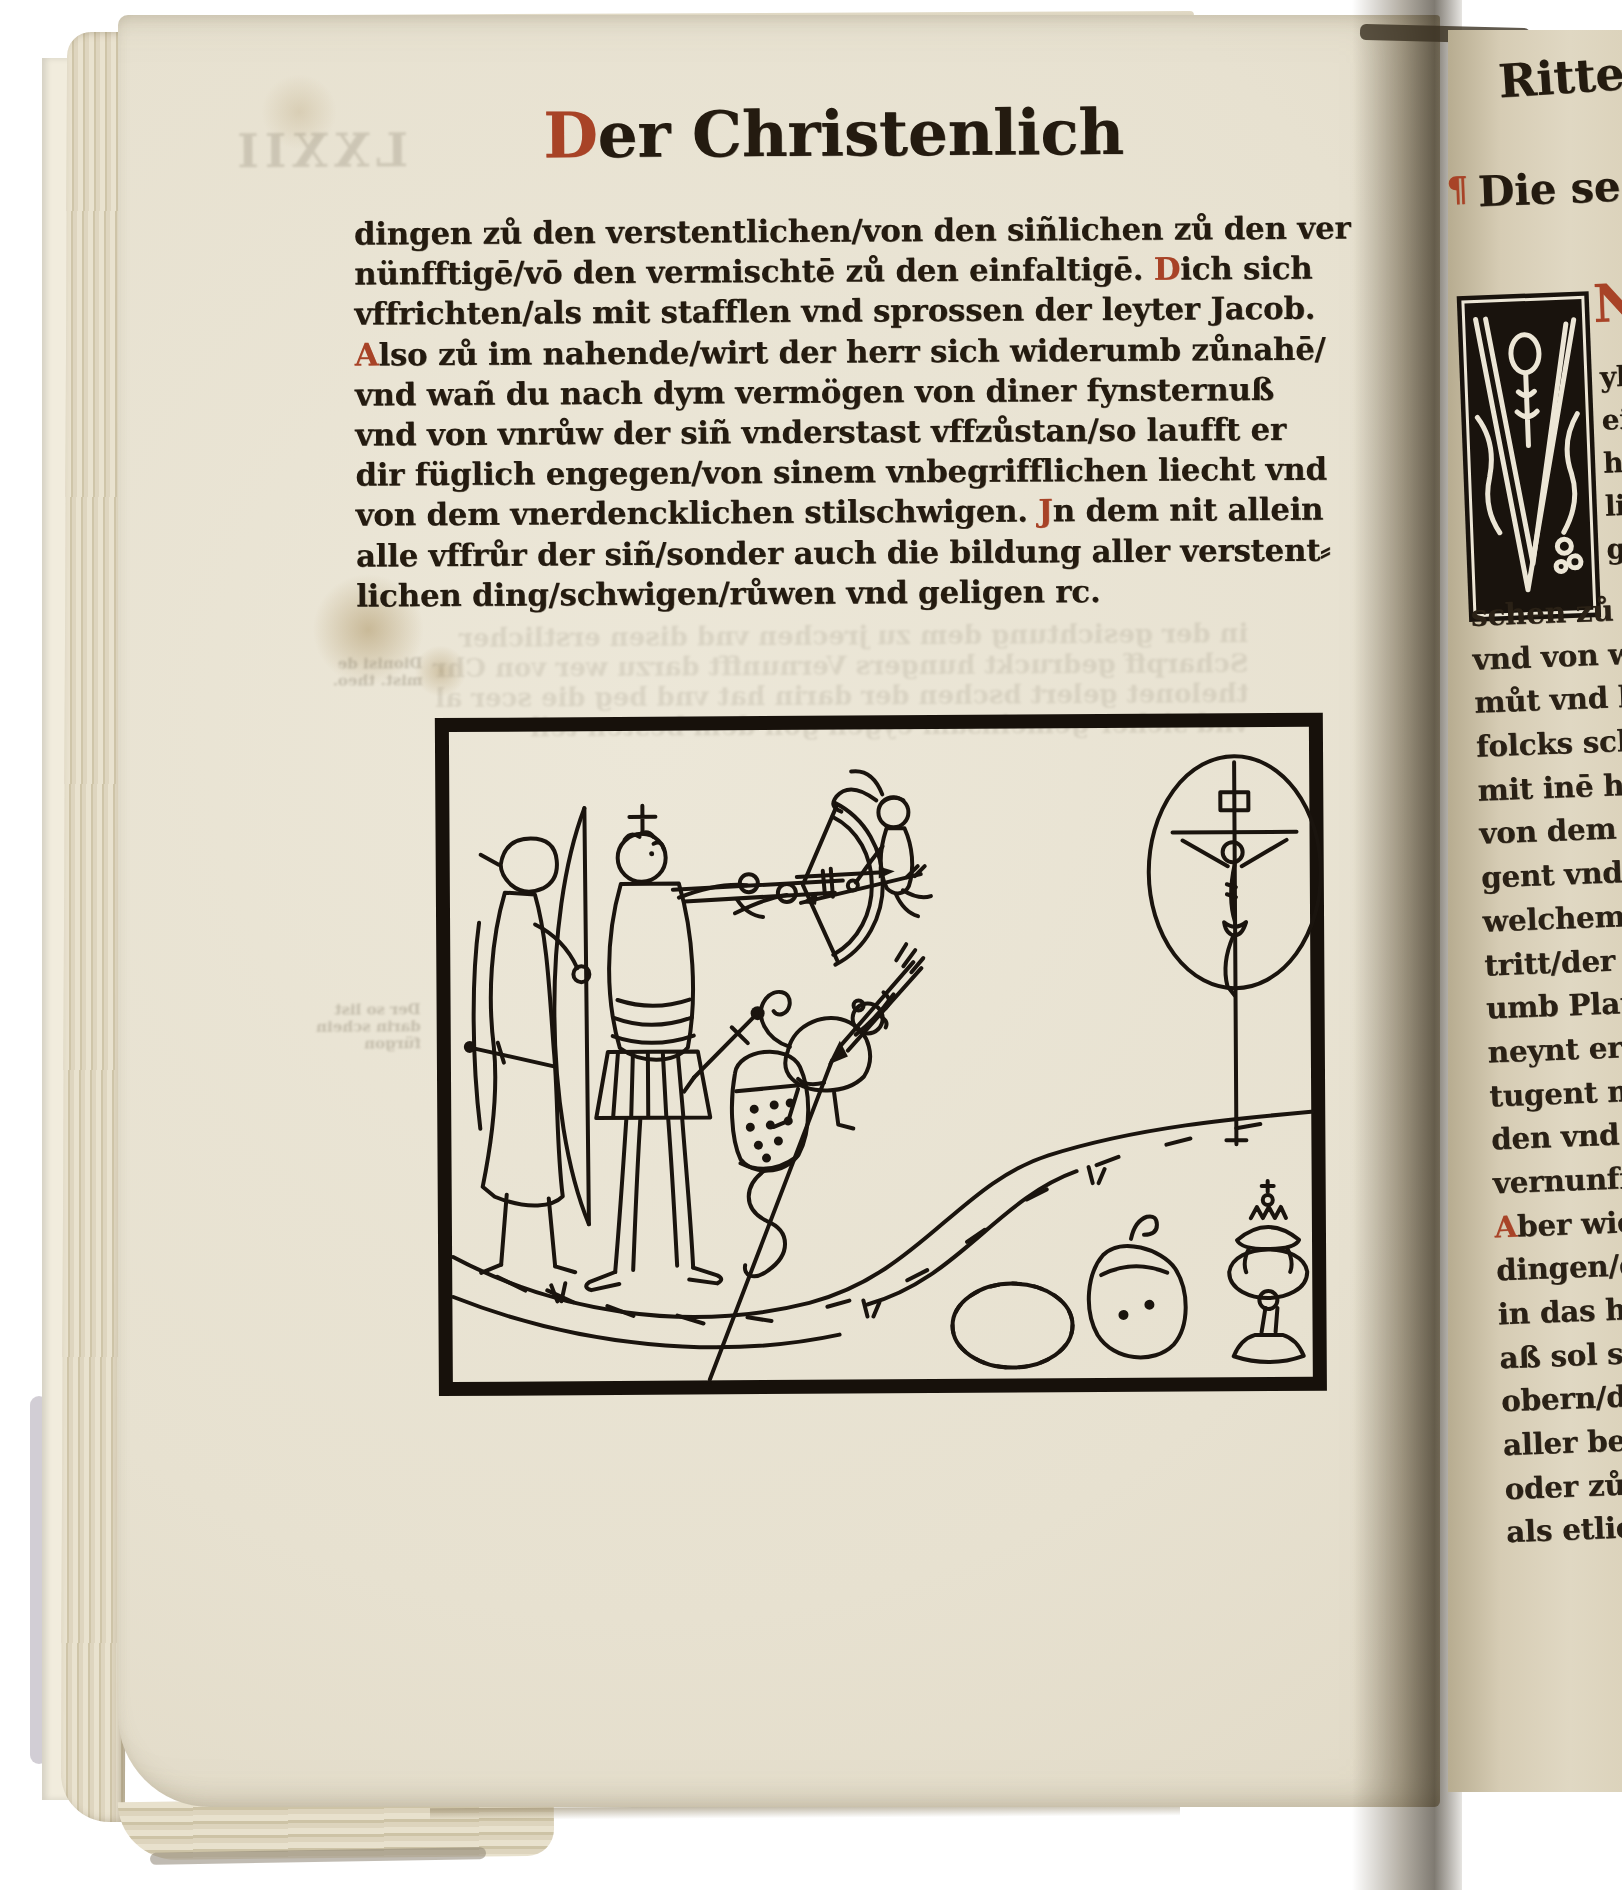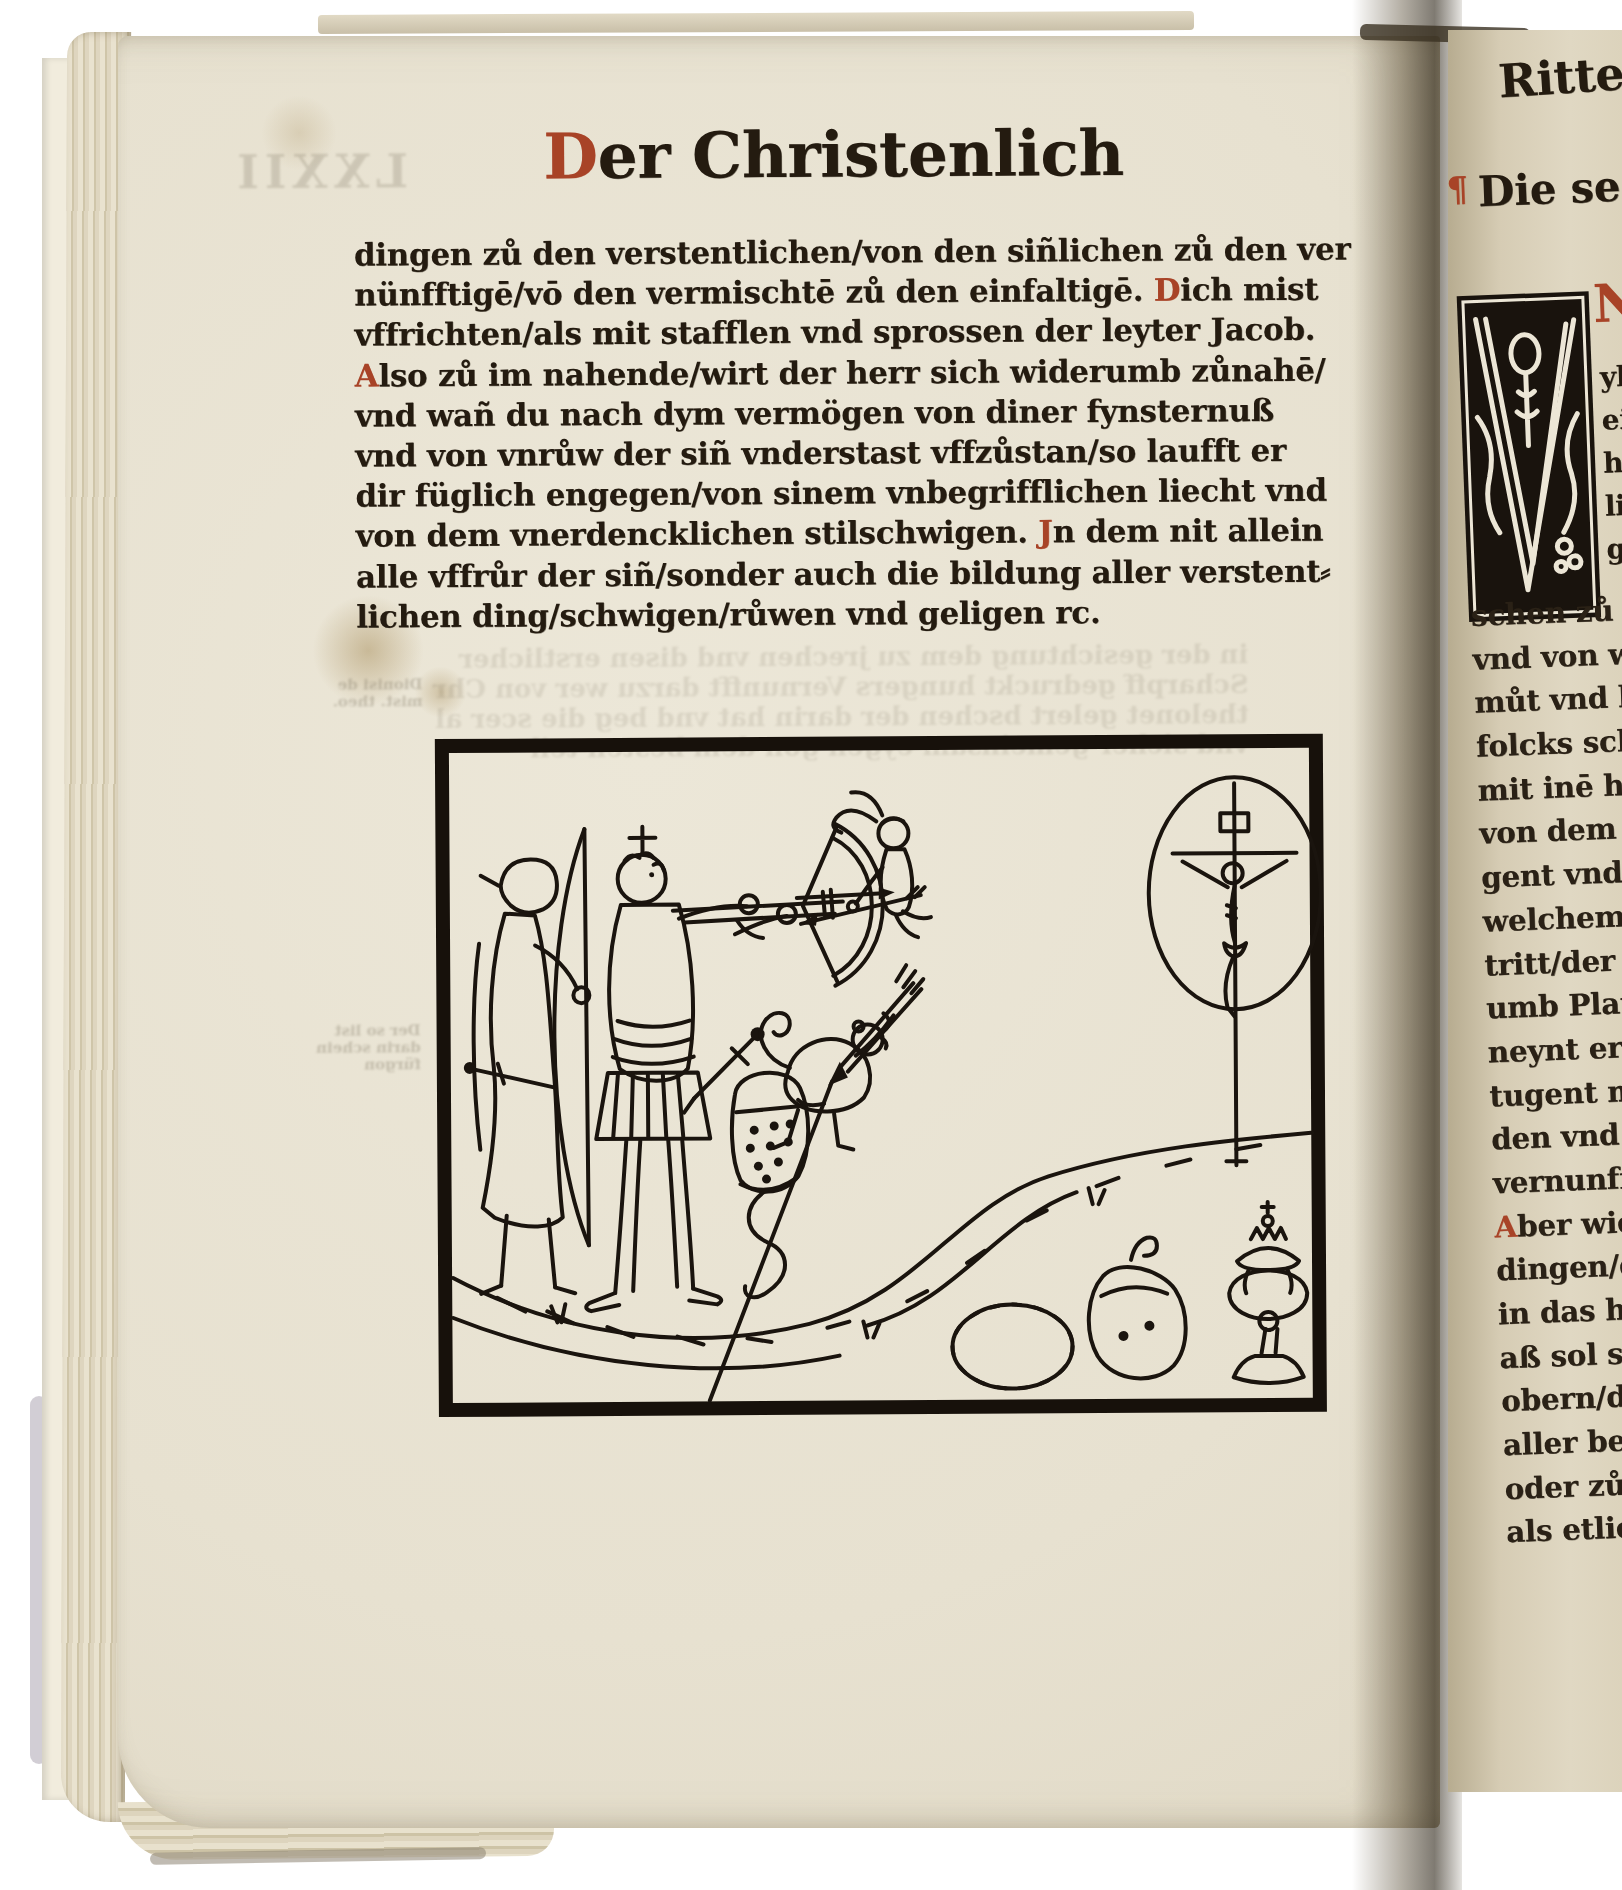--- a/index.html
+++ b/index.html
@@ -18,21 +18,21 @@
       background:linear-gradient(180deg,#dcd3bb,#bfb499);transform:rotate(-.25deg);}
   .bottom-stack{left:118px;top:1800px;width:436px;height:58px;border-radius:0 0 34px 74px;
       background:repeating-linear-gradient(180deg,#e8e1cd 0 6px,#cdc3a6 6px 9px,#ddd4bd 9px 14px);
       transform:rotate(-.6deg);}
   .bottom-edge-line{left:430px;top:1806px;width:750px;height:12px;transform:rotate(-.35deg);
       background:linear-gradient(180deg,rgba(140,125,92,.55),rgba(140,125,92,0));}
   .cover-line{left:150px;top:1850px;width:336px;height:12px;background:#8d8472;opacity:.55;
       border-radius:6px;transform:rotate(-1deg);}
 
   
-  .left-page{left:118px;top:36px;width:1322px;height:1792px;
+  .left-page{left:118px;top:15px;width:1322px;height:1792px;
       background:radial-gradient(120% 90% at 40% 40%,#ece7d8 0%,#e7e1d0 55%,#ded6c2 100%);
       border-radius:10px 4px 6px 92px;
       box-shadow:inset -54px 0 74px -42px rgba(110,95,65,.55),
                  inset 0 -16px 26px -16px rgba(120,105,75,.35),
                  inset 0 10px 18px -10px rgba(120,105,75,.3);}
   .left-content{position:absolute;inset:0;transform:rotate(-.35deg);}
 
   .blackletter{font-weight:700;color:#241b10;letter-spacing:-.3px;
       text-shadow:.5px .4px 0 rgba(36,27,16,.5);}
   .red-letter{color:#a84327;text-shadow:.4px .3px 0 rgba(168,67,39,.45);}
@@ -104,21 +104,21 @@
       <div class="abs fox fox1"></div>
       <div class="abs fox fox2"></div>
       <div class="abs fox fox3"></div>
 
       <div class="abs ghost folio-ghost">LXXII</div>
 
       <div class="abs blackletter lp-header"><span class="init red-letter">D</span><span>er Christenlich</span></div>
 
       <div class="abs lp-body blackletter">
         <div class="tline"><span>dingen zů den verstentlichen/von den siñlichen zů den ver</span><span class="red-letter"></span><span></span></div>
-        <div class="tline"><span>nünfftigē/vō den vermischtē zů den einfaltigē. </span><span class="red-letter">D</span><span>ich mist</span></div>
+        <div class="tline"><span>nünfftigē/vō den vermischtē zů den einfaltigē. </span><span class="red-letter">D</span><span>ich sich</span></div>
         <div class="tline"><span>vffrichten/als mit stafflen vnd sprossen der leyter Jacob.</span><span class="red-letter"></span><span></span></div>
         <div class="tline"><span></span><span class="red-letter">A</span><span>lso zů im nahende/wirt der herr sich widerumb zůnahē/</span></div>
         <div class="tline"><span>vnd wañ du nach dym vermögen von diner fynsternuß</span><span class="red-letter"></span><span></span></div>
         <div class="tline"><span>vnd von vnrůw der siñ vnderstast vffzůstan/so laufft er</span><span class="red-letter"></span><span></span></div>
         <div class="tline"><span>dir füglich engegen/von sinem vnbegrifflichen liecht vnd</span><span class="red-letter"></span><span></span></div>
         <div class="tline"><span>von dem vnerdencklichen stilschwigen. </span><span class="red-letter">J</span><span>n dem nit allein</span></div>
         <div class="tline"><span>alle vffrůr der siñ/sonder auch die bildung  aller verstent⸗</span><span class="red-letter"></span><span></span></div>
         <div class="tline"><span>lichen ding/schwigen/růwen vnd geligen rc.</span><span class="red-letter"></span><span></span></div>
       </div>
 

